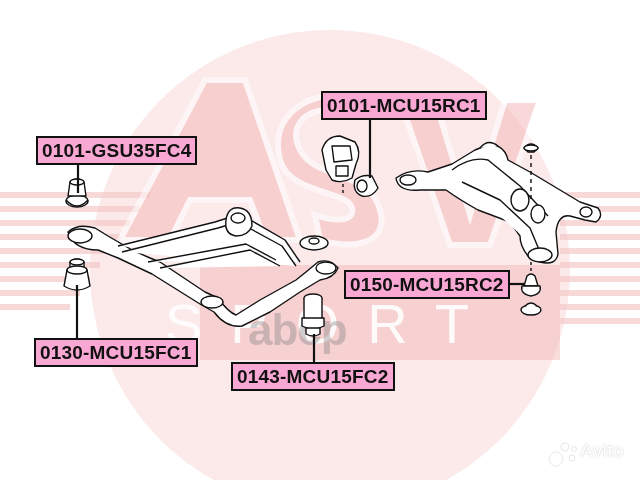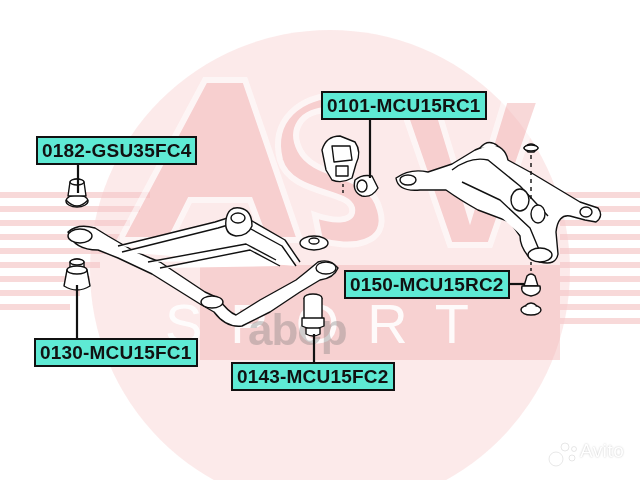--- a/index.html
+++ b/index.html
@@ -1,19 +1,19 @@
 <!DOCTYPE html>
 <html><head>
   <meta charset="utf-8">
   <style>
     html, body { margin:0; padding:0; }
     body { width:640px; height:480px; position:relative; overflow:hidden; background:#ffffff; font-family:"Liberation Sans", sans-serif; }
     #wm { position:absolute; left:0; top:0; width:640px; height:480px; }
     #art { position:absolute; left:0; top:0; width:640px; height:480px; }
-    .label { position:absolute; border:2px solid #111; background:#5eead4; font-family:"Liberation Sans", sans-serif; font-weight:bold; font-size:19px; line-height:22px; color:#111; padding:2px 4px 1px 4px; white-space:nowrap; letter-spacing:0.2px; }
+    .label { position:absolute; border:2px solid #111; background:#f9a8d4; font-family:"Liberation Sans", sans-serif; font-weight:bold; font-size:19px; line-height:22px; color:#111; padding:2px 4px 1px 4px; white-space:nowrap; letter-spacing:0.2px; }
     .avito { position:absolute; left:548px; top:436px; font-family:"Liberation Sans", sans-serif; font-size:30px; color:#ffffff; text-shadow:0 0 2px rgba(0,0,0,0.25); letter-spacing:0.5px; }
     .abcp { position:absolute; left:248px; top:305px; font-family:"Liberation Sans", sans-serif; font-size:44px; font-weight:bold; color:rgba(120,120,120,0.35); letter-spacing:-1px; }
   </style>
 </head>
 <body>
 
 <svg id="wm" viewBox="0 0 640 480" xmlns="http://www.w3.org/2000/svg">
 
   <circle cx="330" cy="270" r="240" fill="#fbe3e3" opacity="0.75"></circle>
 
@@ -143,19 +143,19 @@
   </g>
 
   <g fill="#ffffff" stroke="rgba(0,0,0,0.12)" stroke-width="0.8">
     <circle cx="556" cy="459" r="7"></circle>
     <circle cx="565" cy="447" r="4"></circle>
     <circle cx="572" cy="458" r="3"></circle>
     <circle cx="574" cy="449" r="2.5"></circle>
   </g>
 </svg>
 
-<div class="label" style="left:36px; top:136px;">0182-GSU35FC4</div>
+<div class="label" style="left:36px; top:136px;">0101-GSU35FC4</div>
 <div class="label" style="left:34px; top:338px;">0130-MCU15FC1</div>
 <div class="label" style="left:231px; top:362px;">0143-MCU15FC2</div>
 <div class="label" style="left:321px; top:91px;">0101-MCU15RC1</div>
 <div class="label" style="left:344px; top:270px;">0150-MCU15RC2</div>
 
 <div class="avito" style="left:580px; top:440px; font-size:19px;">Avito</div>
 
 </body></html>

